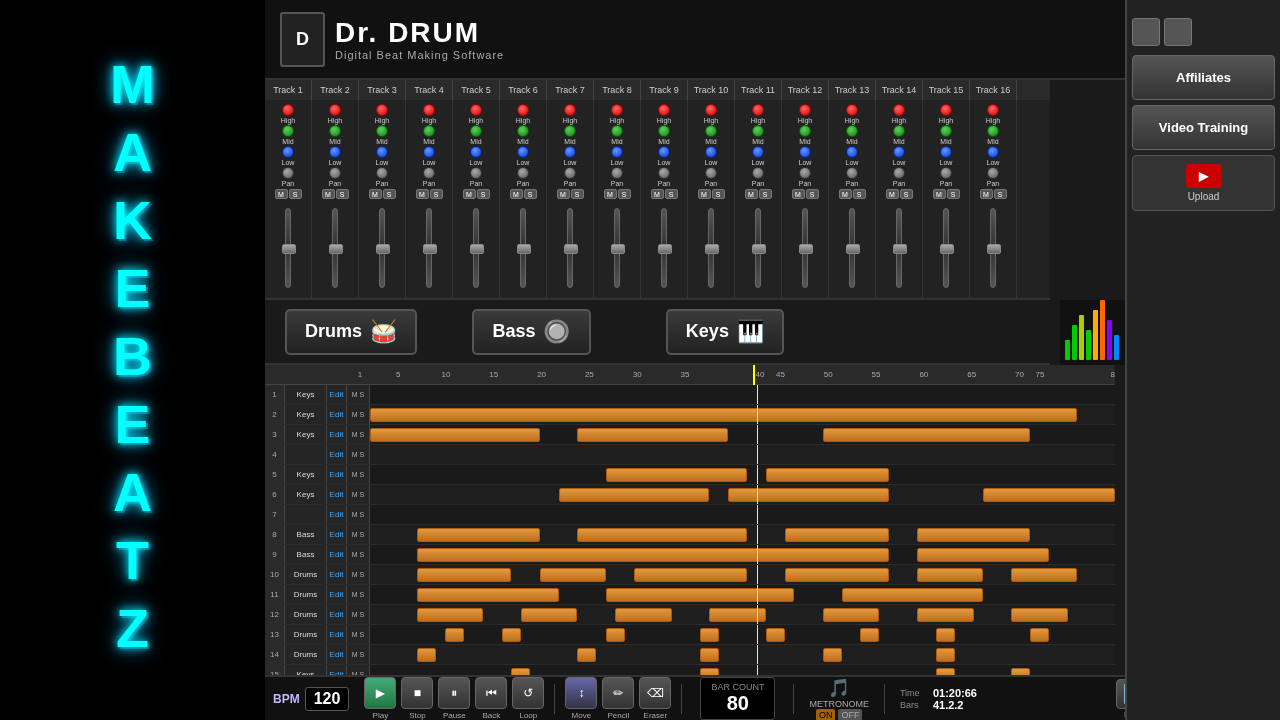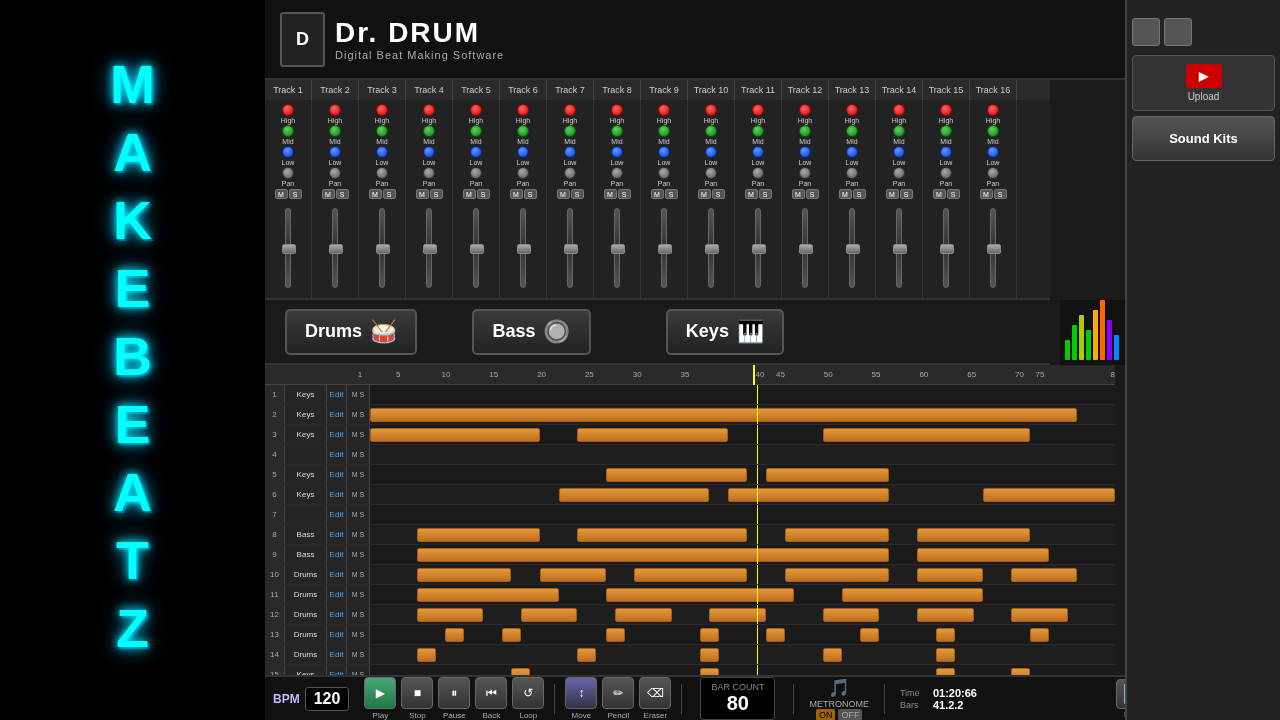--- a/index.html
+++ b/index.html
@@ -1196,22 +1196,23 @@
       <span class="action-btn-label">Export .WAV</span>
     </div>
   </div>
 
   <div id="right-panel">
     <div style="height:8px;"></div>
     <div style="display:flex;gap:4px;margin-bottom:4px;">
       <div style="width:28px;height:28px;background:#555;border:1px solid #777;border-radius:3px;"></div>
       <div style="width:28px;height:28px;background:#555;border:1px solid #777;border-radius:3px;"></div>
     </div>
+    <div class="right-btn">Affiliates</div>
+    <div class="right-btn">Video Training</div>
     <div id="youtube-upload">
       <div id="youtube-icon">
         <span style="color:#fff;font-size:12px;font-weight:bold;">▶</span>
       </div>
       <span style="font-size:10px;color:#ccc;">Upload</span>
     </div>
-    <div class="right-btn">Sound Kits</div>
   </div>
 
 </div>
 
 </body></html>

